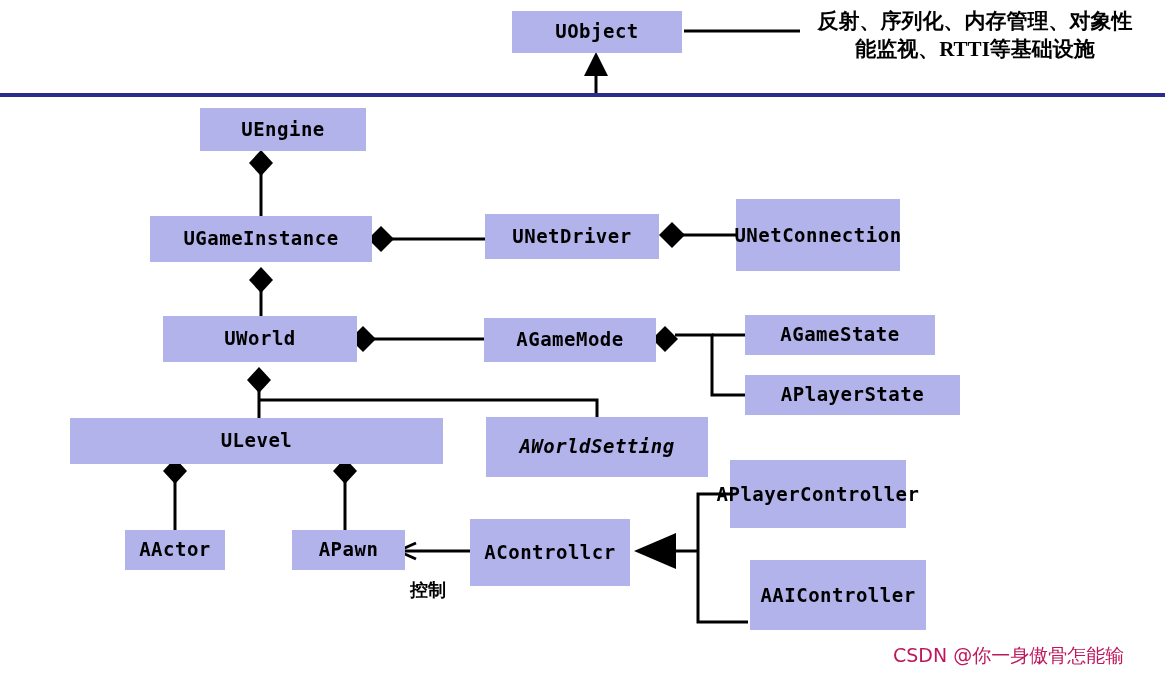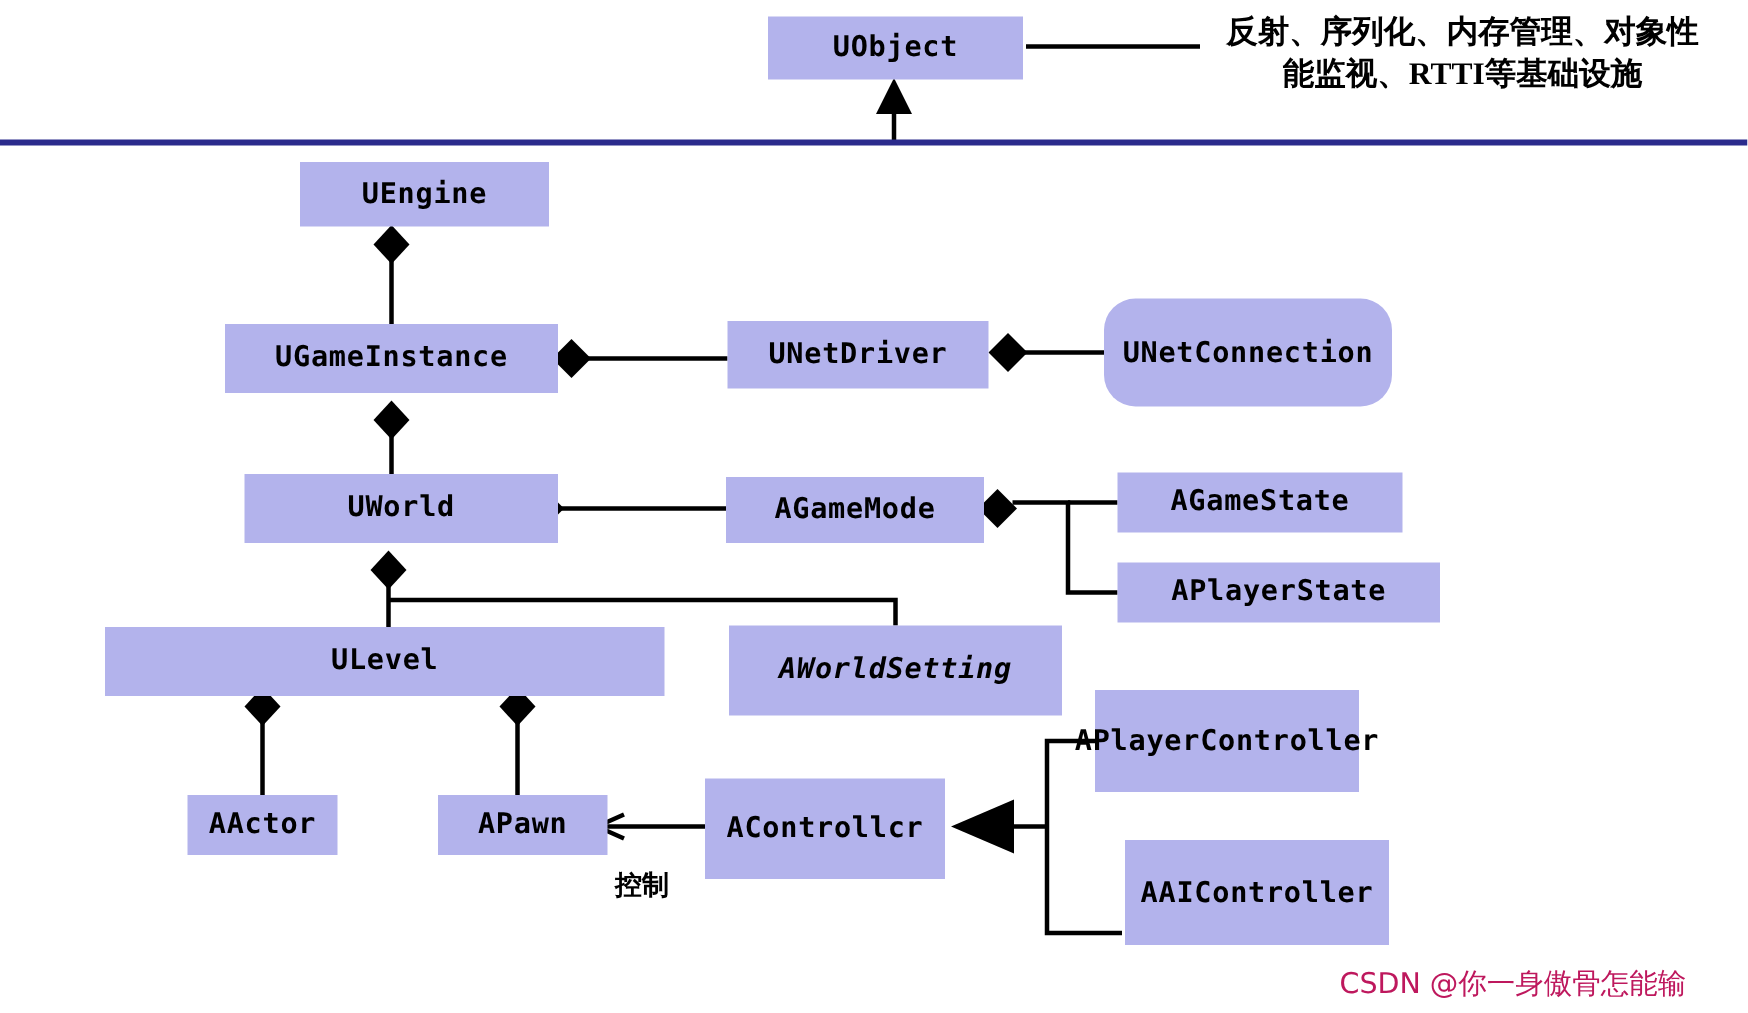--- a/index.html
+++ b/index.html
@@ -158,25 +158,25 @@
   </div>
 
   <div class="node" style="left:150px; top:216px; width:222px; height:46px;">
     <span>UGameInstance</span>
   </div>
 
   <div class="node" style="left:485px; top:214px; width:174px; height:45px;">
     <span>UNetDriver</span>
   </div>
 
-  <div class="node wrap" style="left:736px; top:199px; width:192px; height:72px;border-radius:21px;">
+  <div class="node wrap" style="left:736px; top:199px; width:164px; height:72px;">
     <span>UNetConnection</span>
   </div>
 
-  <div class="node" style="left:163px; top:316px; width:209px; height:46px;">
+  <div class="node" style="left:163px; top:316px; width:194px; height:46px;">
     <span>UWorld</span>
   </div>
 
   <div class="node" style="left:484px; top:318px; width:172px; height:44px;">
     <span>AGameMode</span>
   </div>
 
   <div class="node" style="left:745px; top:315px; width:190px; height:40px;">
     <span>AGameState</span>
   </div>

